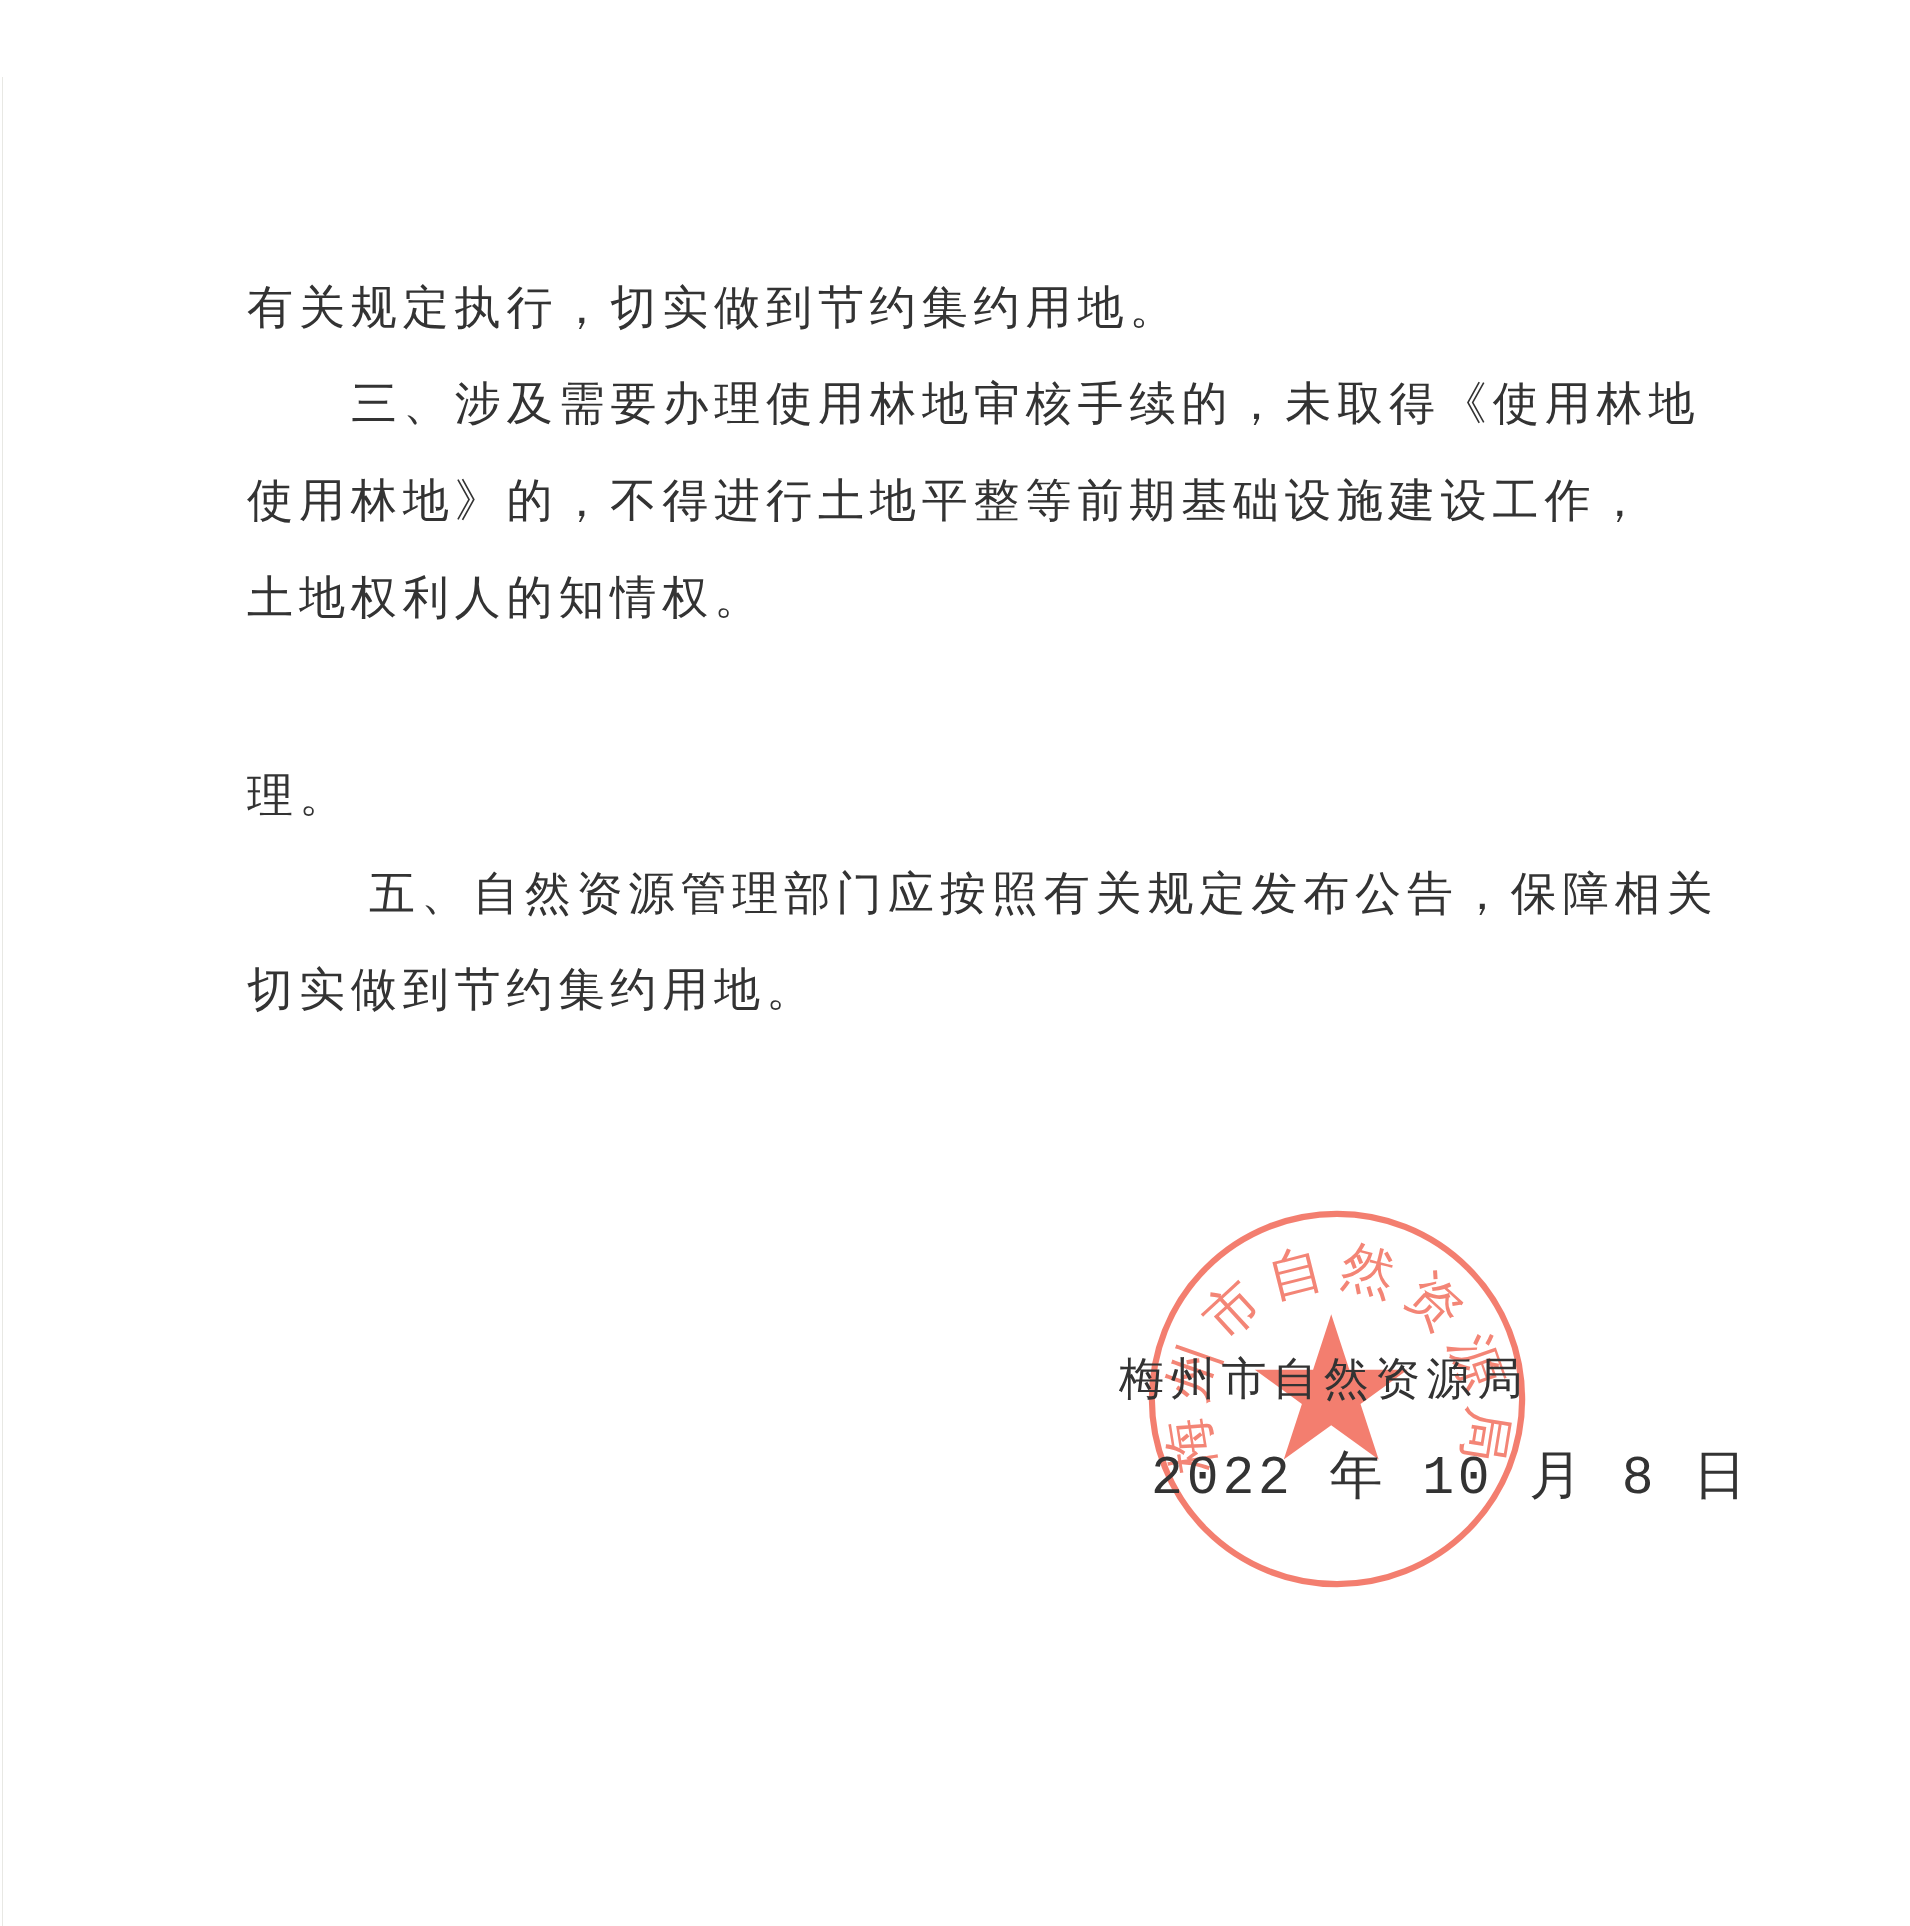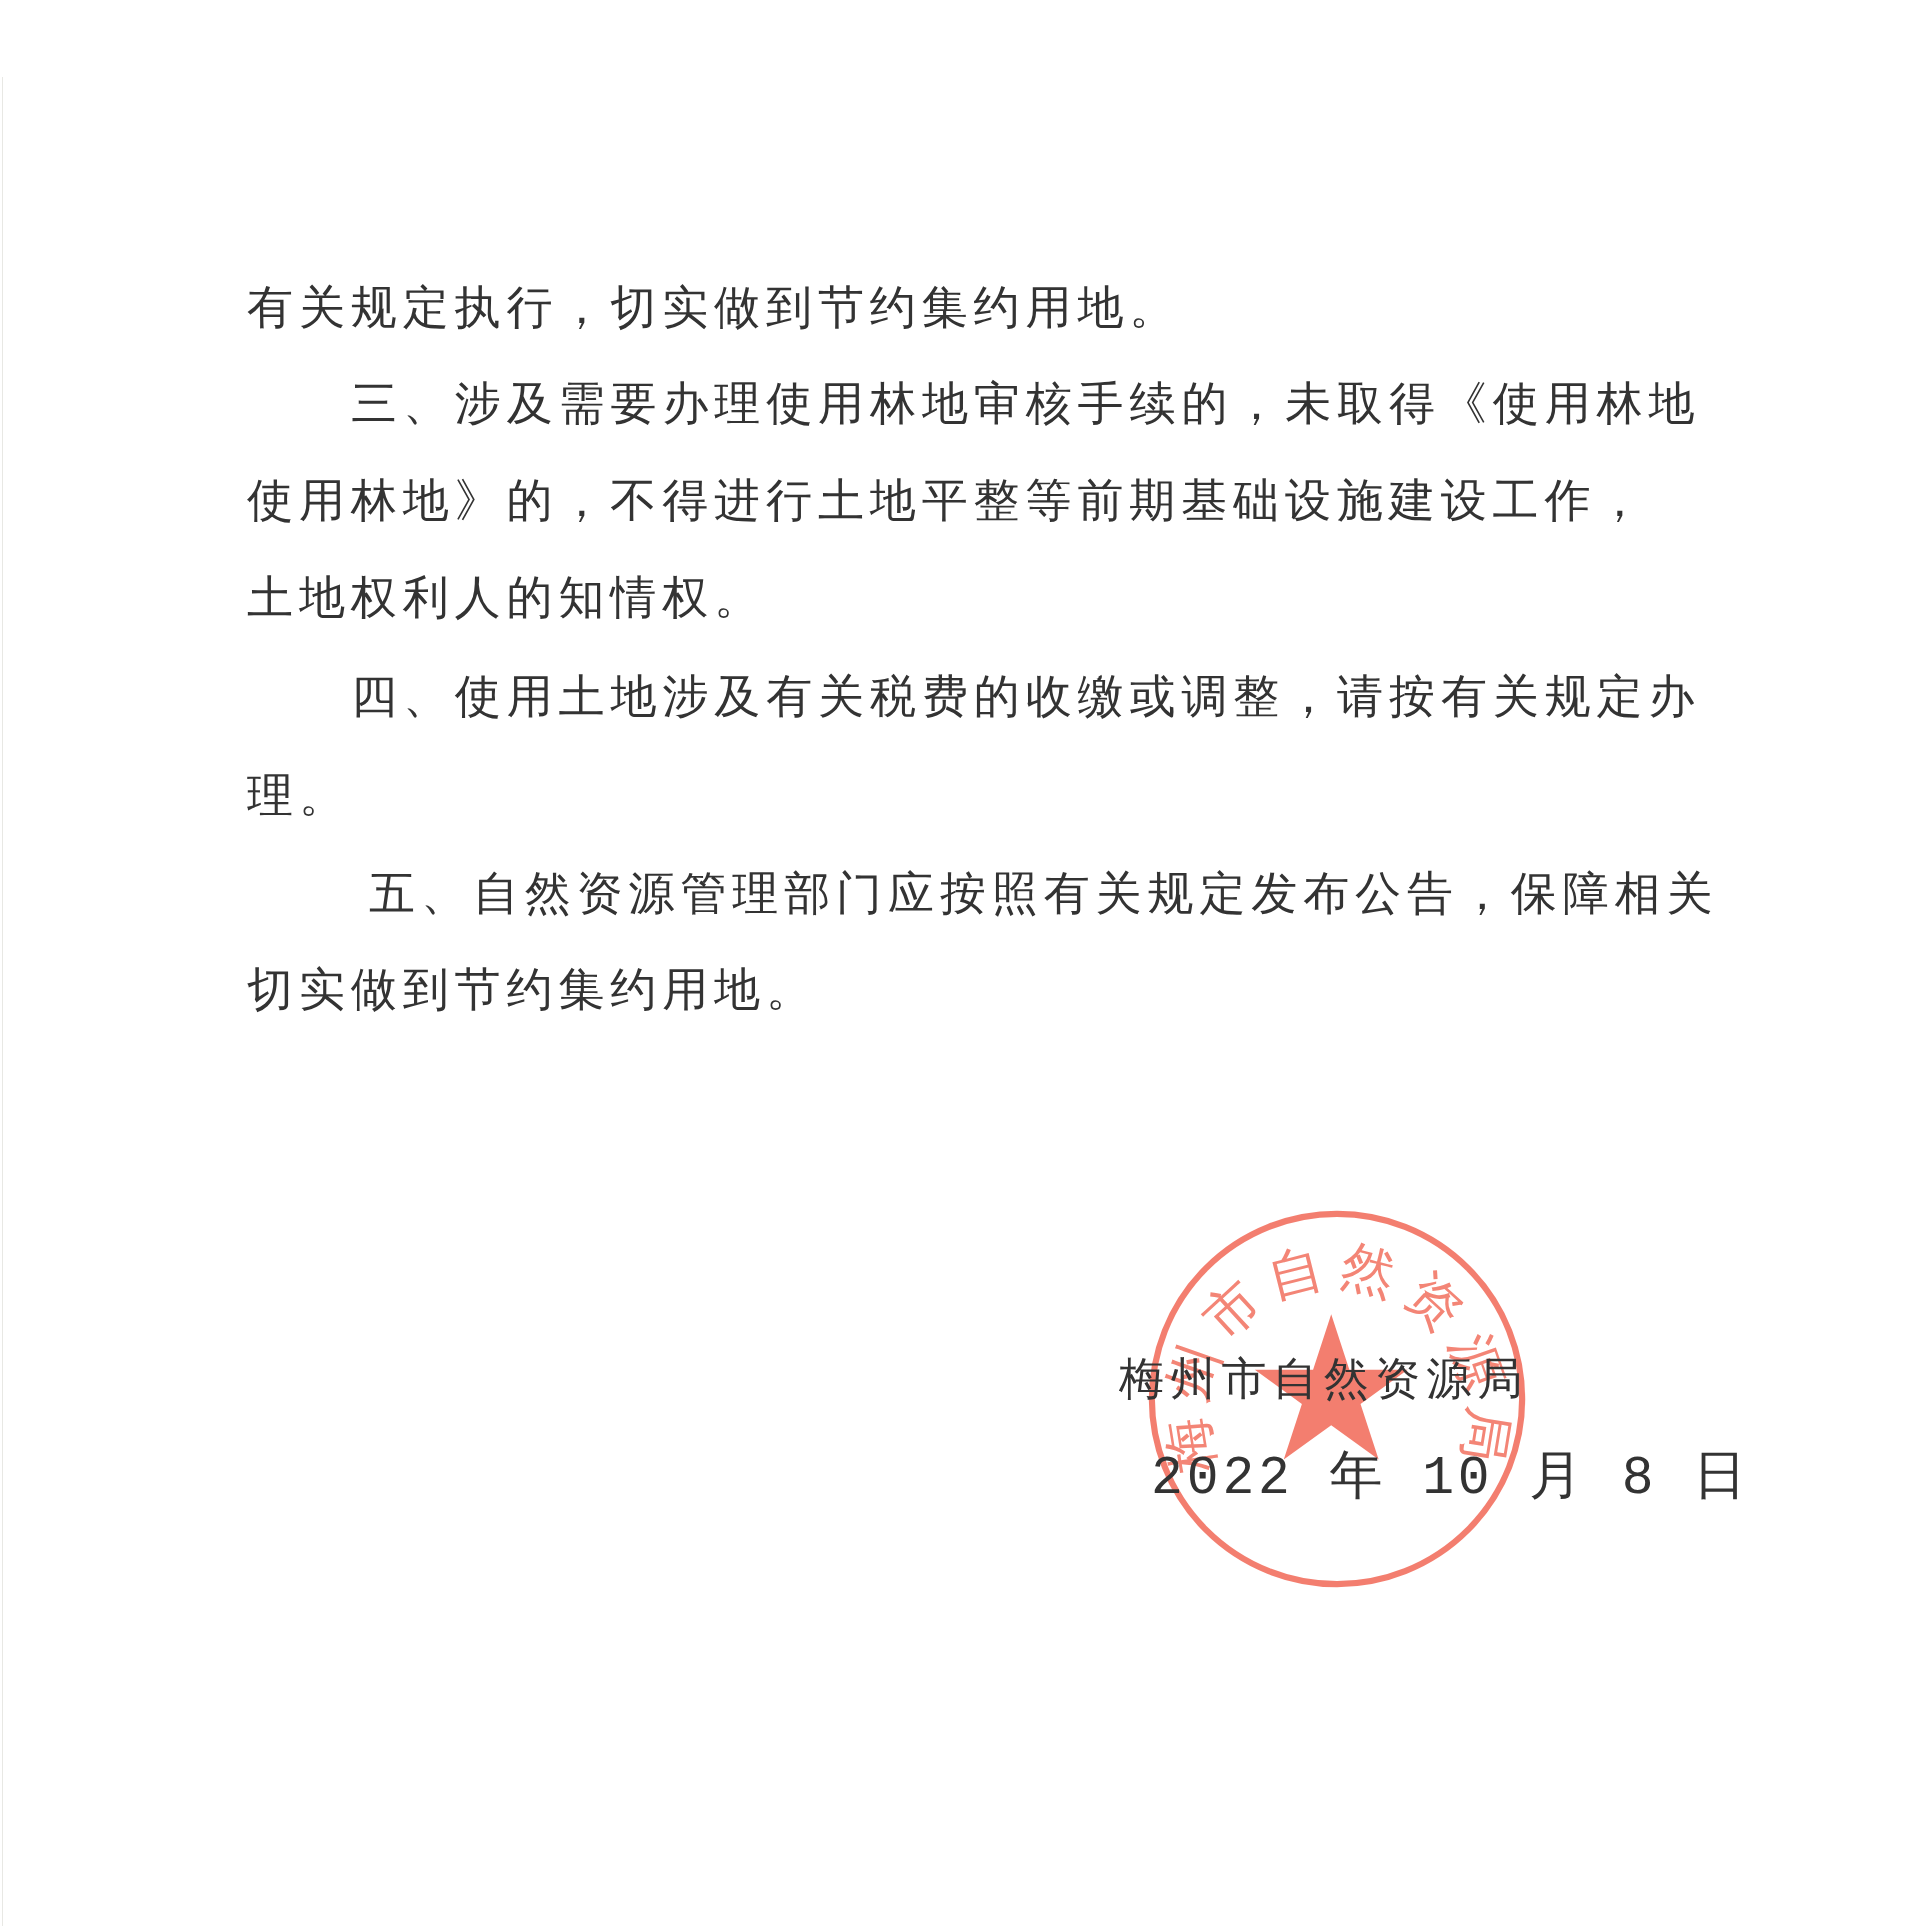--- a/index.html
+++ b/index.html
@@ -24,21 +24,20 @@
 </head>
 <body>
 
 <div class="page">
   <div class="scan-edge"></div>
 
   <div class="line body-line" style="left:247px; top:285px;">有关规定执行，切实做到节约集约用地。</div>
   <div class="line body-line" style="left:351px; top:381px;">三、涉及需要办理使用林地审核手续的，未取得《使用林地</div>
   <div class="line body-line" style="left:247px; top:478px;">使用林地》的，不得进行土地平整等前期基础设施建设工作，</div>
   <div class="line body-line" style="left:247px; top:575px;">土地权利人的知情权。</div>
-  <div class="line body-line" style="left:351px; top:674px;">四、使用土地涉及有关税费的收缴或调整，请按有关规定办</div>
   <div class="line body-line" style="left:247px; top:773px;">理。</div>
   <div class="line body-line" style="left:369px; top:871px;text-align:right;">五、自然资源管理部门应按照有关规定发布公告，保障相关</div>
   <div class="line body-line" style="left:247px; top:967px;">切实做到节约集约用地。</div>
 
   <div class="stamp">
     <svg viewBox="0 0 980 980" xmlns="http://www.w3.org/2000/svg">
       <defs>
         <path id="seal-arc" d="M 170 650 A 340 340 0 1 1 810 650" fill="none"></path>
       </defs>
       <circle cx="490" cy="490" r="480" fill="none" stroke="#f2705f" stroke-width="16" opacity="0.9"></circle>

